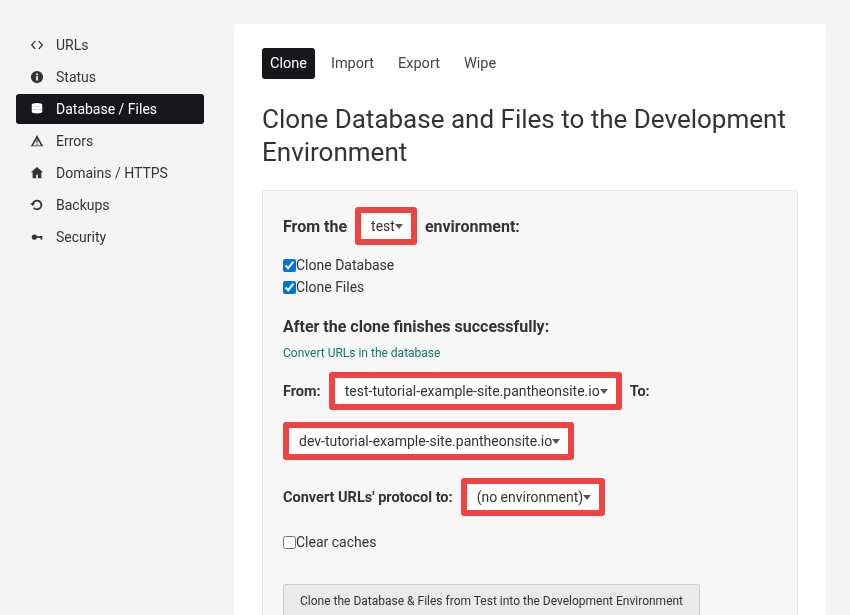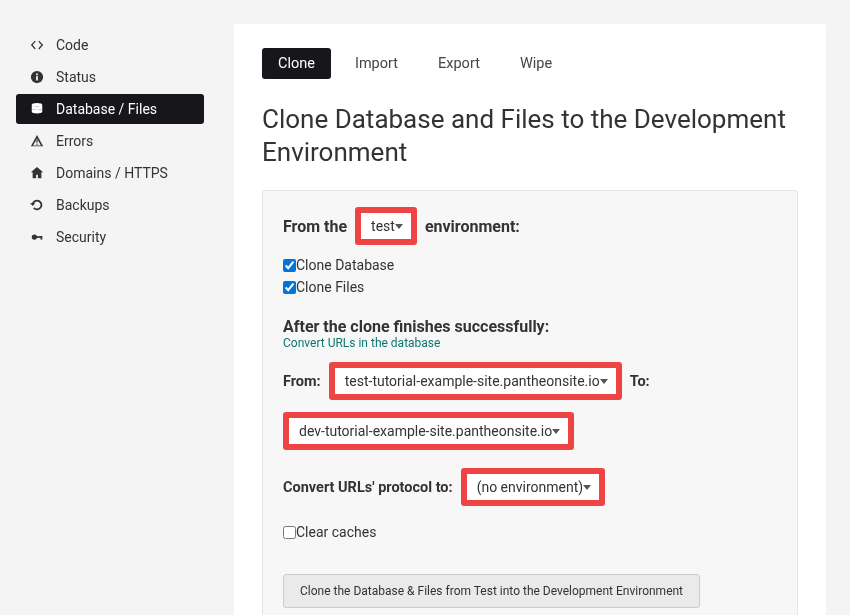--- a/index.html
+++ b/index.html
@@ -51,21 +51,21 @@
       background: #fff;
       border-radius: 3px;
       padding: 24px 28px 28px 28px;
     }
     .tabs {
       display: flex;
       gap: 8px;
       margin-bottom: 24px;
     }
     .tab {
-      padding: 7px 16px;
+      padding: 7px 8px;
       border-radius: 3px;
       cursor: pointer;
       color: #444;
       font-size: 14.5px;
     }
     .tab.active {
       background: #17161a;
       color: #fff;
     }
     h1 {
@@ -120,20 +120,21 @@
     .checkbox-row input[type="checkbox"] {
       accent-color: #0074d9;
       width: 13px;
       height: 13px;
     }
     .section-hdr {
       font-weight: 700;
       font-size: 16px;
       color: #333;
       margin-top: 22px;
+      margin-bottom: 10px;
     }
     .subtext {
       font-size: 12px;
       color: #0f766e;
       margin-bottom: 12px;
     }
     .inline-label {
       font-weight: 700;
       font-size: 14.5px;
     }
@@ -155,21 +156,21 @@
 <body>
 
 <div class="container">
   <nav class="sidebar">
     <div class="sidebar-item">
       <span class="icon">
         <svg viewBox="0 0 16 16">
             <path d="M5.5 3L1 8l4.5 5 1-1L3 8l3.5-4-1-1zm5 0l-1 1L13 8l-3.5 4 1 1L15 8l-4.5-5z"></path>
           </svg>
       </span>
-      <span>Code</span>
+      <span>URLs</span>
     </div>
     <div class="sidebar-item">
       <span class="icon">
         <svg viewBox="0 0 16 16">
             <circle cx="8" cy="8" r="7"></circle>
             <rect x="7" y="7" width="2" height="5" fill="#f4f4f4"></rect>
             <rect x="7" y="4" width="2" height="2" fill="#f4f4f4"></rect>
           </svg>
       </span>
       <span>Status</span>

